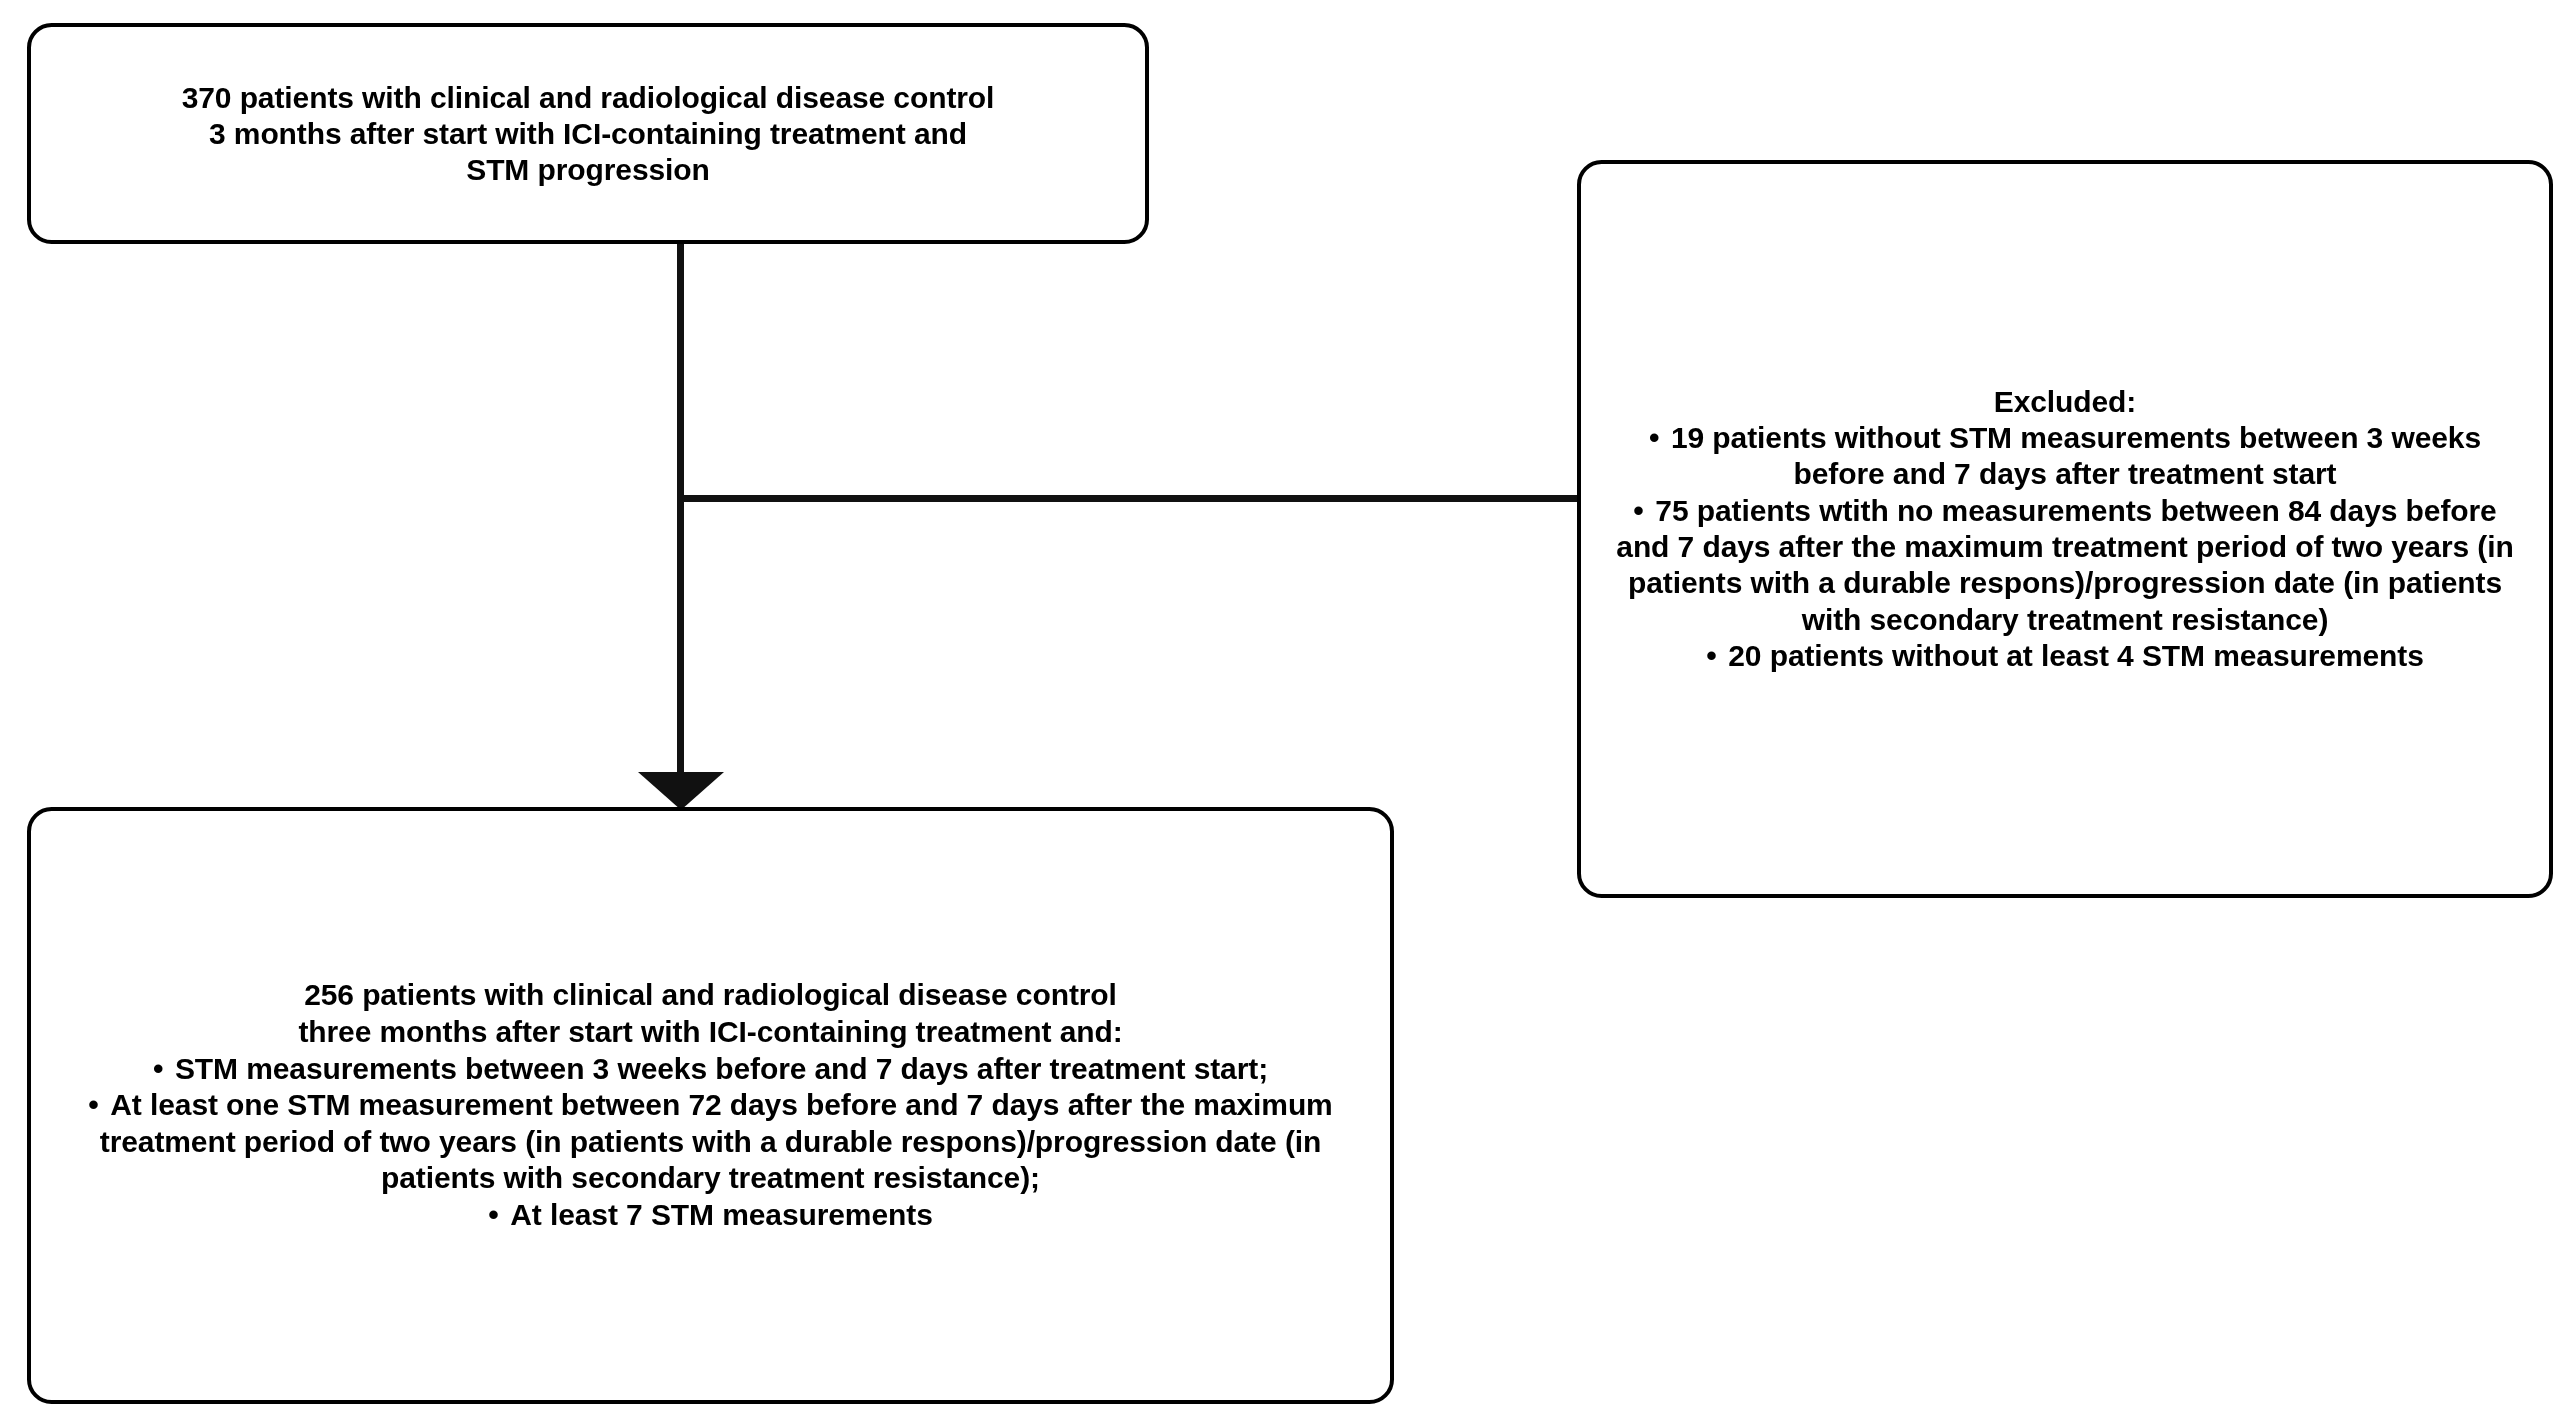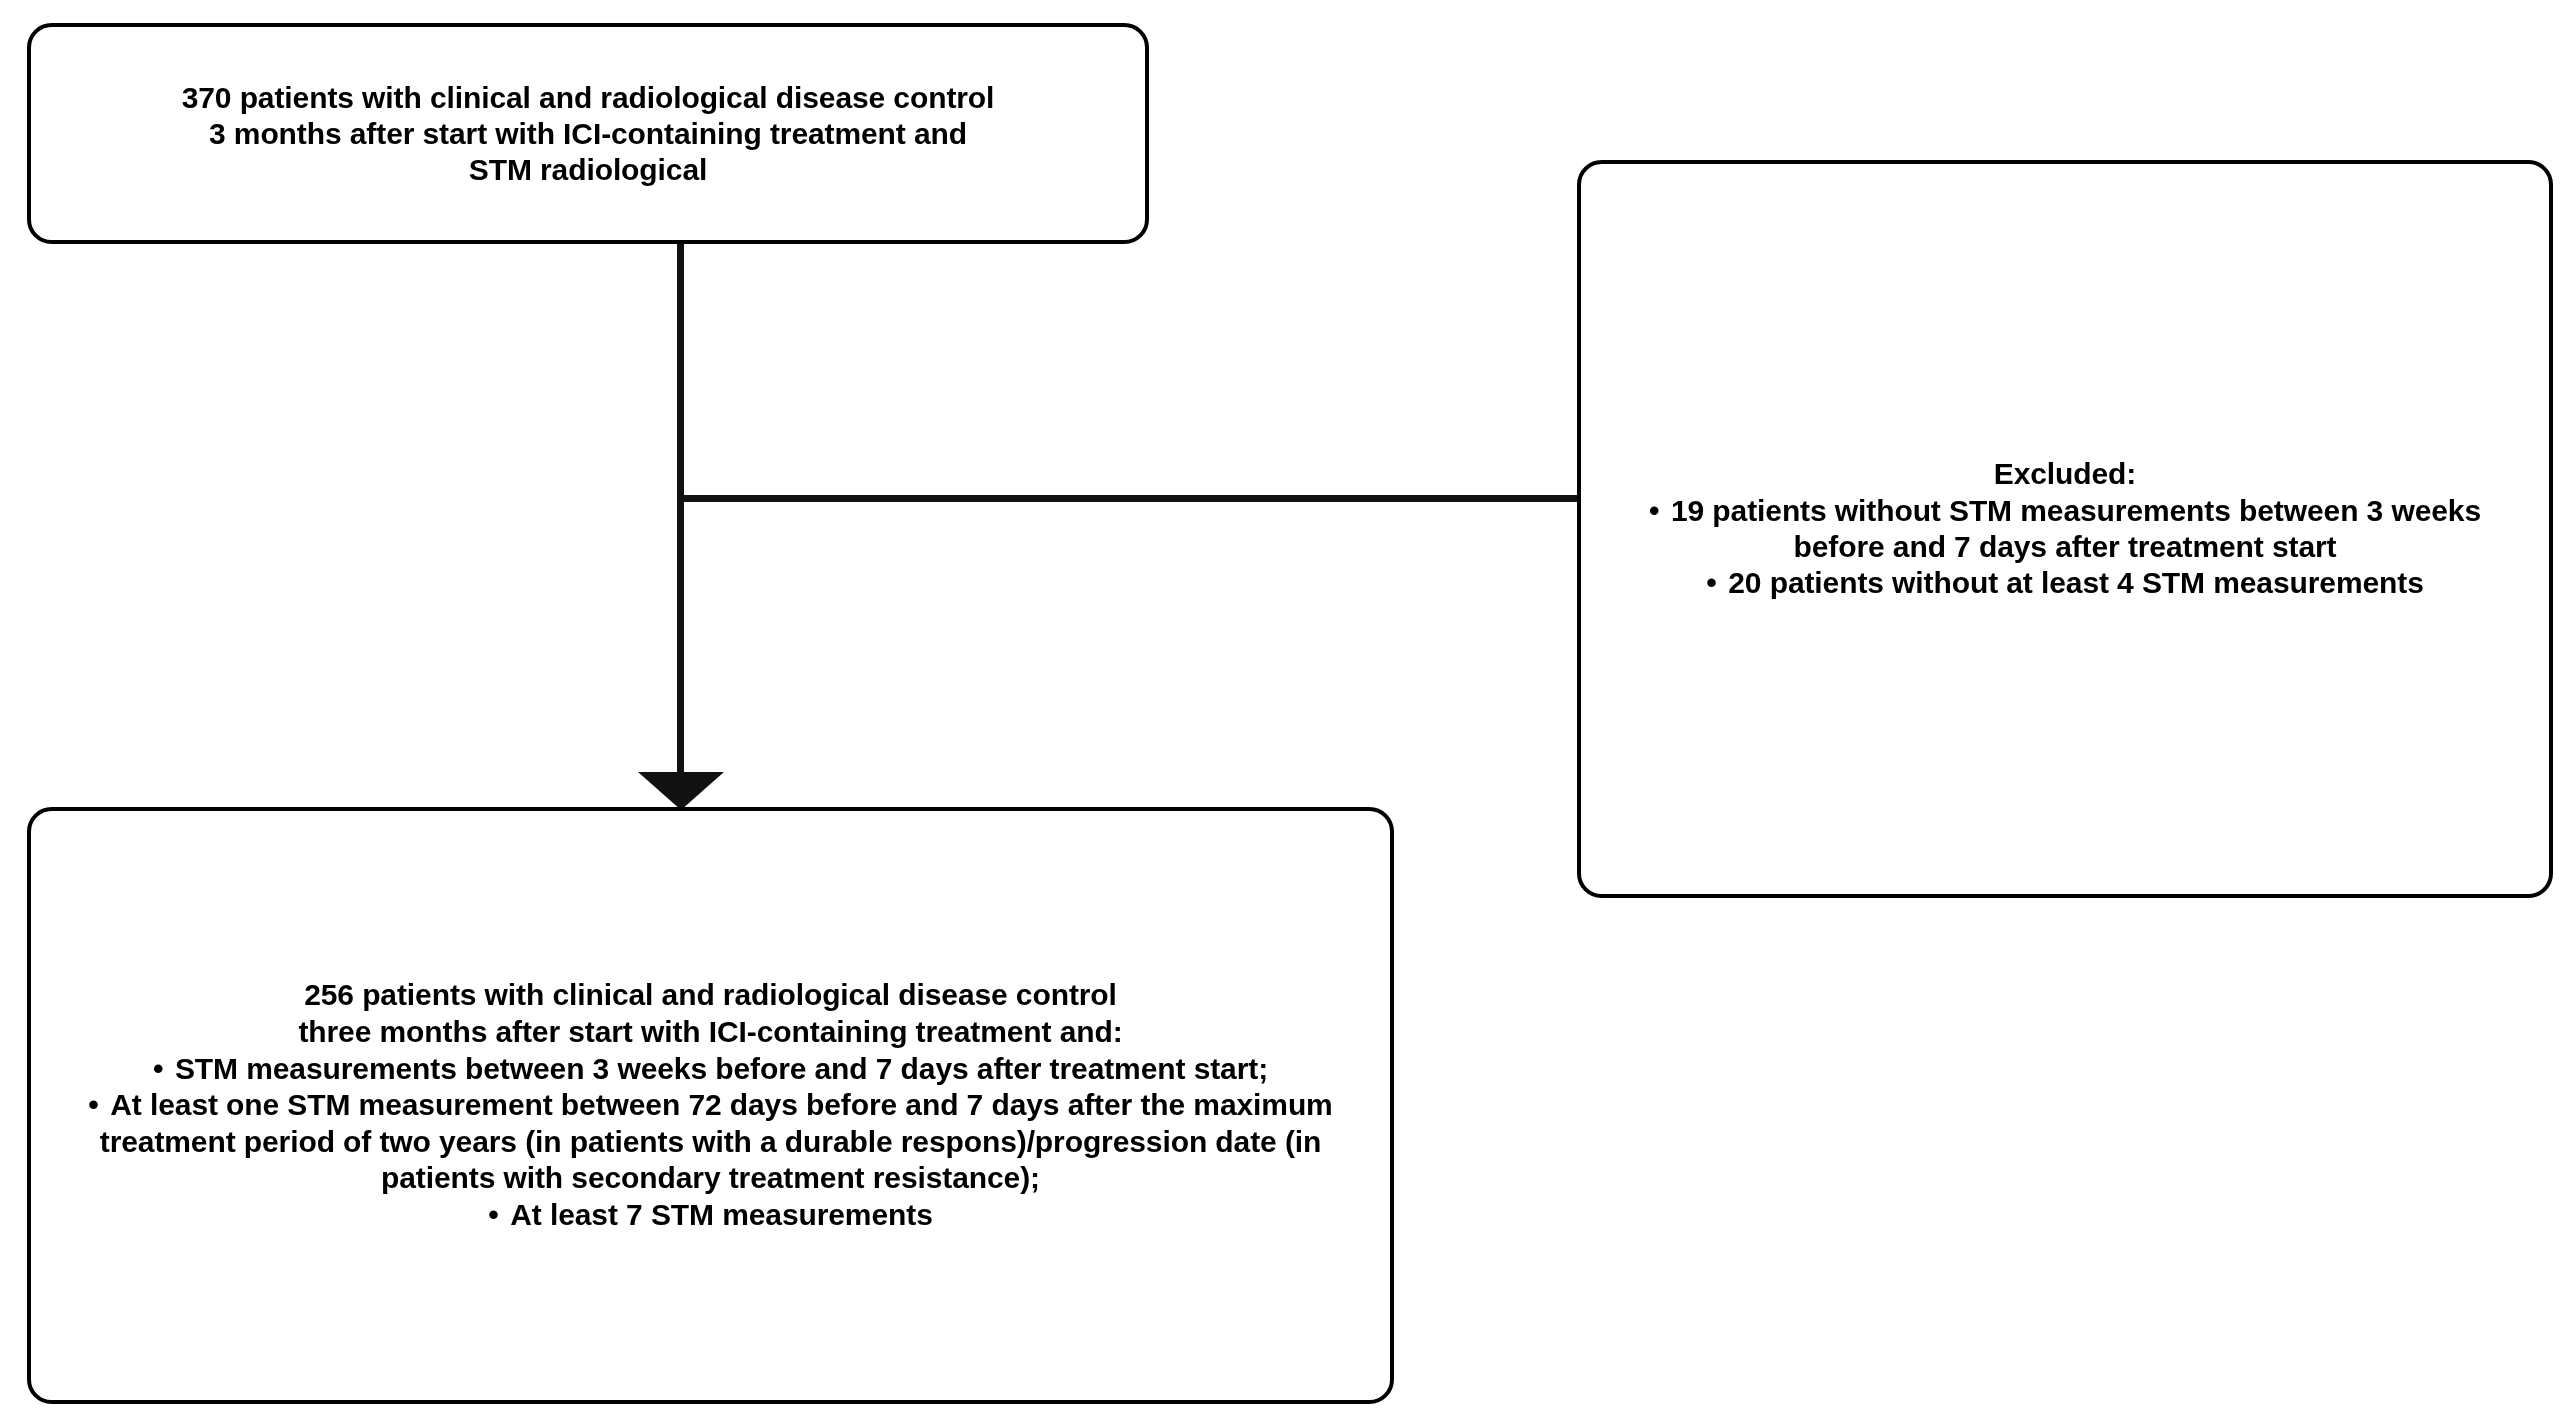--- a/index.html
+++ b/index.html
@@ -123,32 +123,33 @@
 </style>
 </head>
 <body>
 
 <div class="canvas">
 
   <div class="flow-box" id="box-source">
     <div class="box-text">
       <span class="hang-line">370 patients with clinical and radiological disease control</span>
       <span class="hang-line">3 months after start with ICI-containing treatment and</span>
-      <span class="hang-line">STM radiological</span>
+      <span class="hang-line">STM progression</span>
     </div>
   </div>
 
   <div class="conn-vert"></div>
   <div class="conn-horiz"></div>
   <div class="arrow-head"></div>
 
   <div class="flow-box" id="box-excluded">
     <div class="box-text">
       <span class="hang-line">Excluded:</span>
       <span class="bullet-line"><span class="bullet-glyph">•</span><span>19 patients without STM measurements between 3 weeks before and 7 days after treatment start</span></span>
+      <span class="bullet-line"><span class="bullet-glyph">•</span><span>75 patients wtith no measurements between 84 days before and 7 days after the maximum treatment period of two years (in patients with a durable respons)/progression date (in patients with secondary treatment resistance)</span></span>
       <span class="bullet-line"><span class="bullet-glyph">•</span><span>20 patients without at least 4 STM measurements</span></span>
     </div>
   </div>
 
   <div class="flow-box" id="box-included">
     <div class="box-text">
       <span class="hang-line">256 patients with clinical and radiological disease control</span>
       <span class="hang-line">three months after start with ICI-containing treatment and:</span>
       <span class="bullet-line"><span class="bullet-glyph">•</span><span>STM measurements between 3 weeks before and 7 days after treatment start;</span></span>
       <span class="bullet-line"><span class="bullet-glyph">•</span><span>At least one STM measurement between 72 days before and 7 days after the maximum treatment period of two years (in patients with a durable respons)/progression date (in patients with secondary treatment resistance);</span></span>

